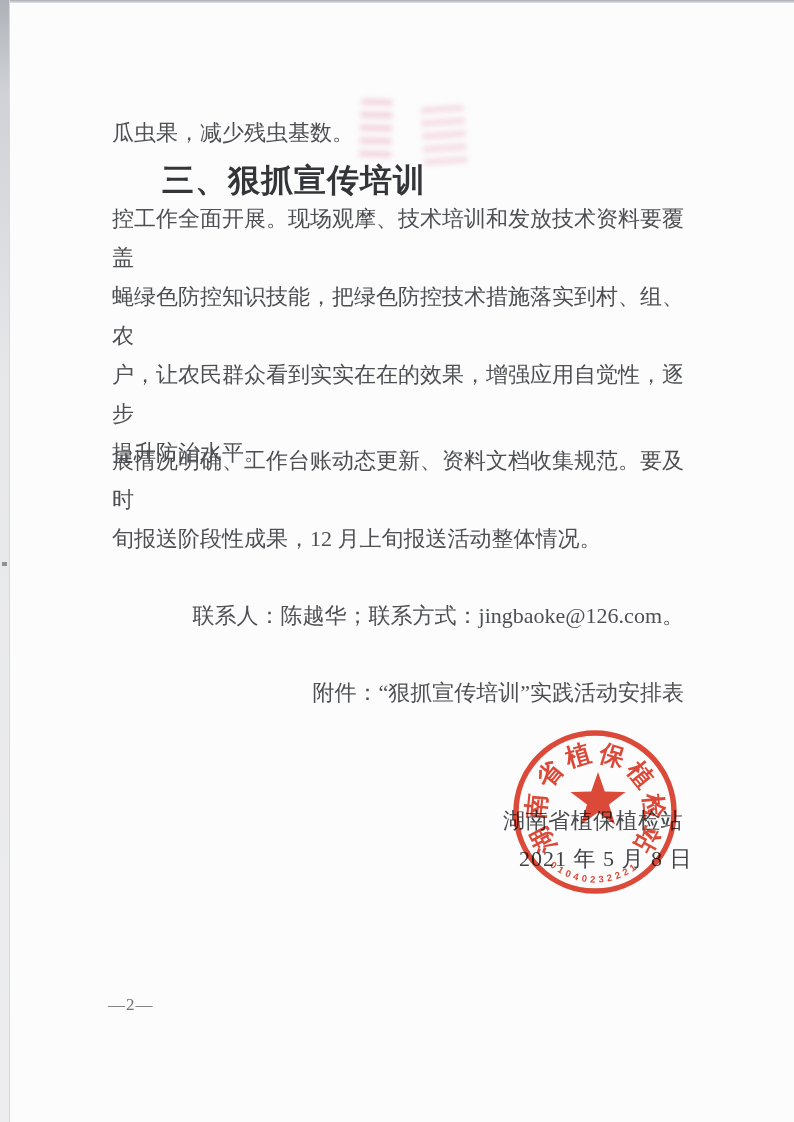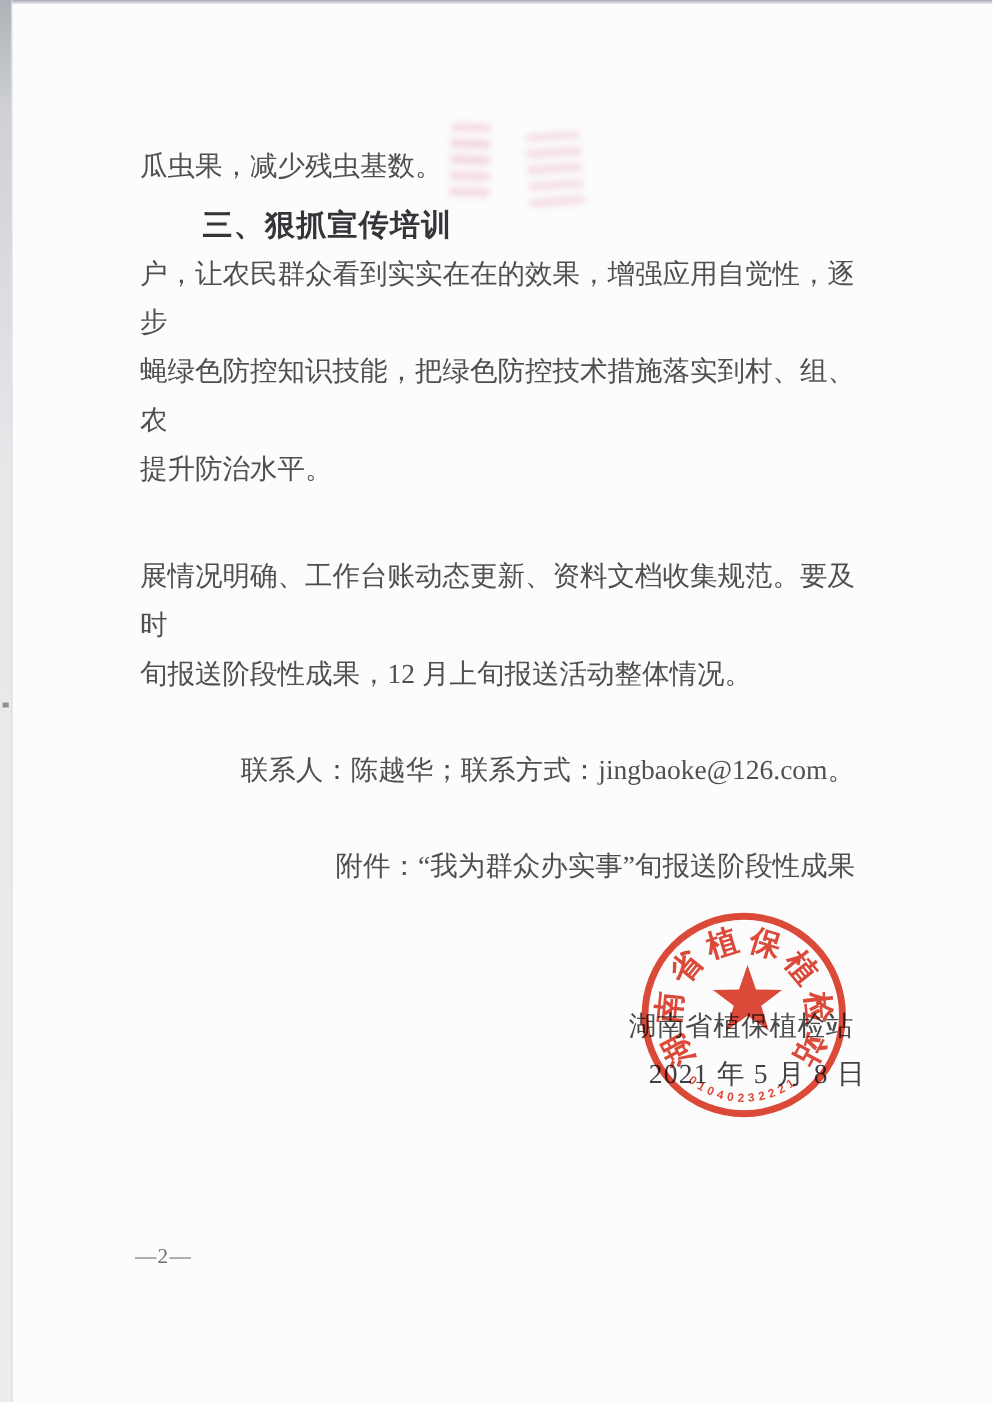--- a/index.html
+++ b/index.html
@@ -18,21 +18,21 @@
     background:repeating-linear-gradient(180deg,rgba(228,160,178,.42) 0 6px,rgba(250,238,242,.18) 6px 13px);}
   .b1{left:360px;top:99px;width:32px;height:62px;transform:rotate(2deg);}
   .b2{left:422px;top:106px;width:44px;height:60px;transform:rotate(-4deg);opacity:.8;}
 
   .content{position:absolute;left:112px;top:0;width:572px;color:#4e4f52;}
   .blk{position:absolute;left:0;right:0;}
   .line,.jline{font-size:22px;line-height:39px;}
   .jline{text-align:justify;text-align-last:justify;}
   .jline.end{text-align-last:left;}
   .heading{font-family:"Liberation Sans","DejaVu Sans",sans-serif;font-weight:700;
-    font-size:24px;line-height:39px;color:#333538;padding-left:50px;letter-spacing:1px;}
+    font-size:32px;line-height:39px;color:#333538;padding-left:50px;letter-spacing:1px;}
   .indent{padding-left:40px;text-align:right;}
 
   .agency{position:absolute;left:503px;top:806px;font-size:22px;color:#4a4b4e;letter-spacing:.5px;}
   .date{position:absolute;left:519px;top:844px;font-size:22px;color:#404144;letter-spacing:1px;}
   .pageno{position:absolute;left:108px;top:995px;font-size:17px;color:#6e6f73;letter-spacing:1px;}
 
   #seal-svg{position:absolute;left:495px;top:710px;width:200px;height:200px;
     mix-blend-mode:multiply;opacity:.92;}
 </style>
 </head>
@@ -45,33 +45,34 @@
 
   <span class="blob b1"></span>
   <span class="blob b2"></span>
 
   <div class="content">
     <div class="blk line" style="top:113px">瓜虫果，减少残虫基数。</div>
 
     <div class="blk heading" style="top:161px">三、狠抓宣传培训</div>
 
     <div class="blk" style="top:199px">
+        <div class="jline">控工作全面开展。现场观摩、技术培训和发放技术资料要覆盖</div>
+        <div class="jline">蝇绿色防控知识技能，把绿色防控技术措施落实到村、组、农</div>
         <div class="jline">户，让农民群众看到实实在在的效果，增强应用自觉性，逐步</div>
-        <div class="jline">蝇绿色防控知识技能，把绿色防控技术措施落实到村、组、农</div>
         <div class="jline end">提升防治水平。</div>
       </div>
 
     <div class="blk" style="top:441px">
         <div class="jline">展情况明确、工作台账动态更新、资料文档收集规范。要及时</div>
         <div class="jline end">旬报送阶段性成果，12 月上旬报送活动整体情况。</div>
       </div>
 
     <div class="blk line indent" style="top:596px">联系人：陈越华；联系方式：jingbaoke@126.com。</div>
 
-    <div class="blk line indent" style="top:673px">附件：“我为群众办实事”旬报送阶段性成果</div>
+    <div class="blk line indent" style="top:673px">附件：“狠抓宣传培训”实践活动安排表</div>
   </div>
 
   <div class="agency">湖南省植保植检站</div>
   <div class="date">2021 年 5 月 8 日</div>
 
   <svg id="seal-svg" viewBox="-100 -100 200 200">
       <circle cx="0" cy="2" r="79" fill="none" stroke="#dc3a27" stroke-width="5.5"></circle>
       <polygon points="3.0,-38.0 9.8,-18.4 30.6,-18.0 14.0,-5.4 20.0,14.5 3.0,2.6 -14.0,14.5 -8.0,-5.4 -24.6,-18.0 -3.8,-18.4" fill="#dc3a27"></polygon>
       <text transform="translate(-52.1 29.7) rotate(-118.0)" text-anchor="middle" dominant-baseline="central" font-size="25" font-weight="bold" fill="#dc3a27" font-family="&quot;Liberation Serif&quot;,&quot;DejaVu Serif&quot;,serif">湖</text>
       <text transform="translate(-58.7 -3.9) rotate(-84.3)" text-anchor="middle" dominant-baseline="central" font-size="25" font-weight="bold" fill="#dc3a27" font-family="&quot;Liberation Serif&quot;,&quot;DejaVu Serif&quot;,serif">南</text>

